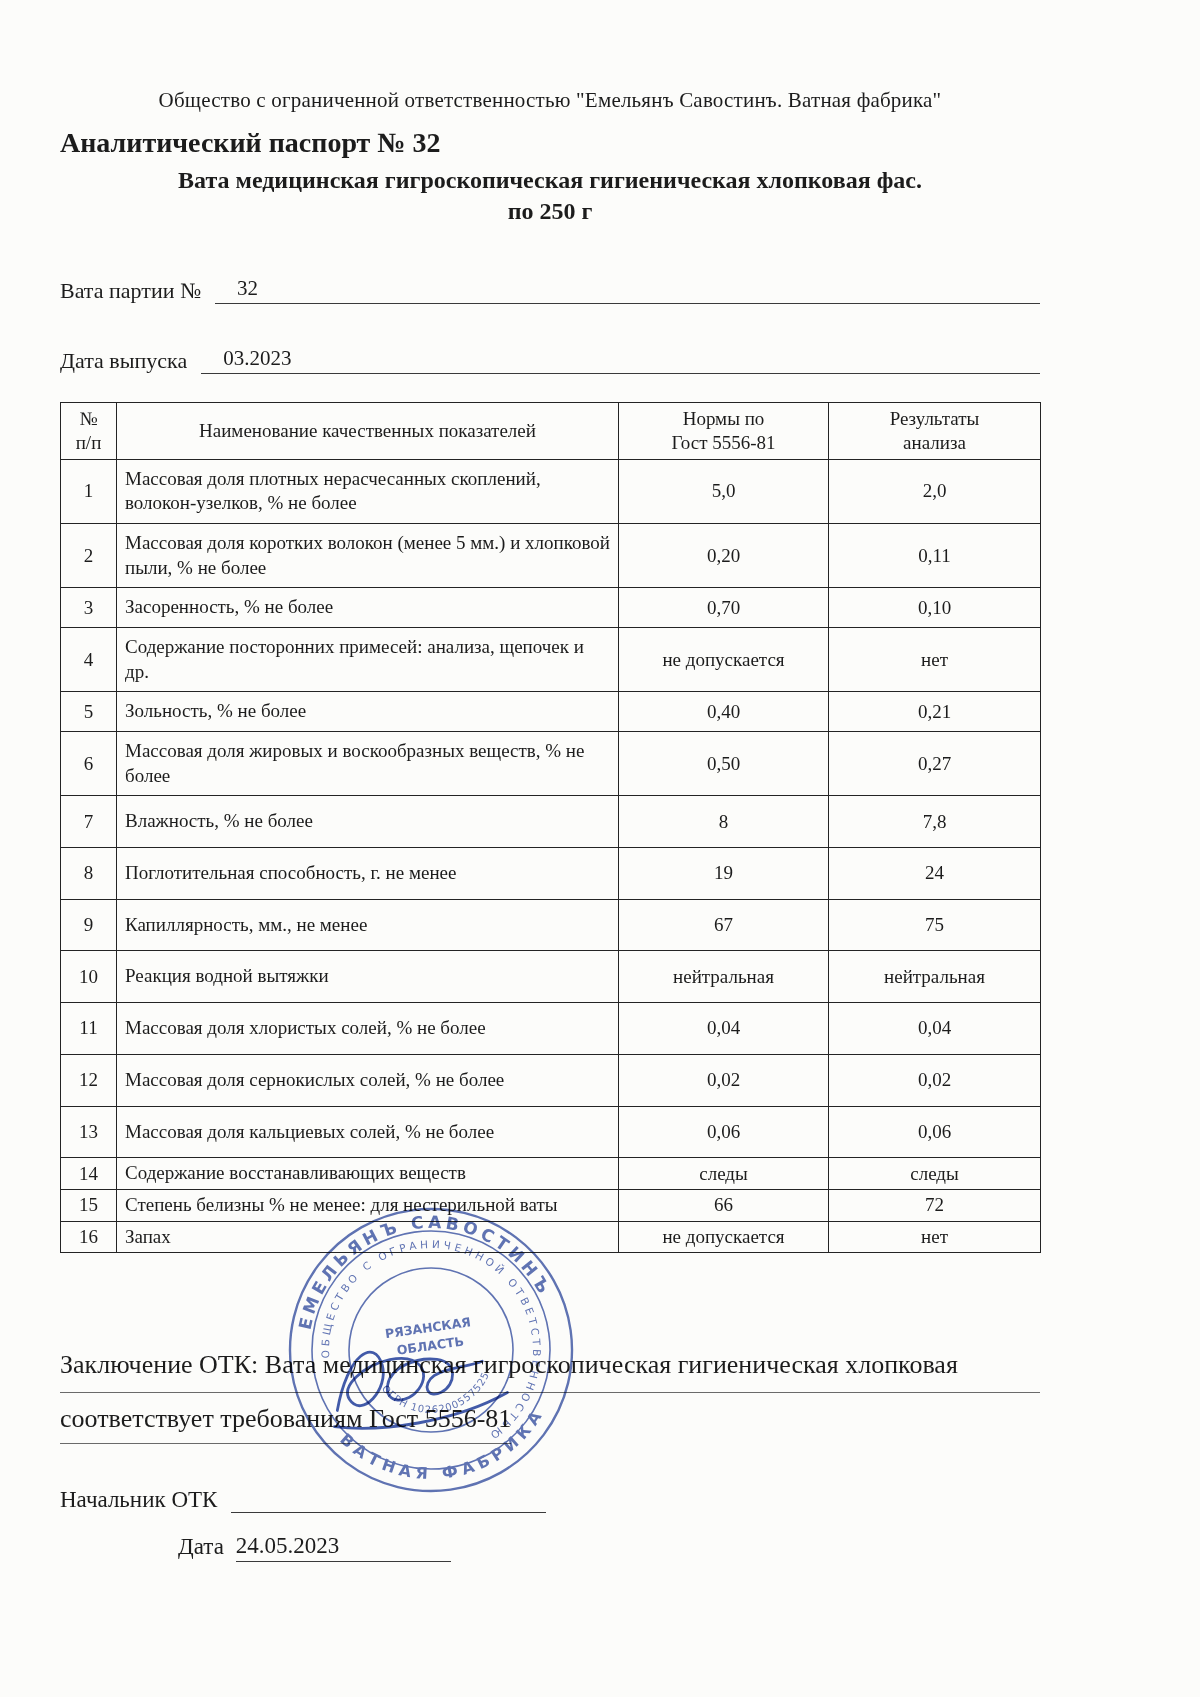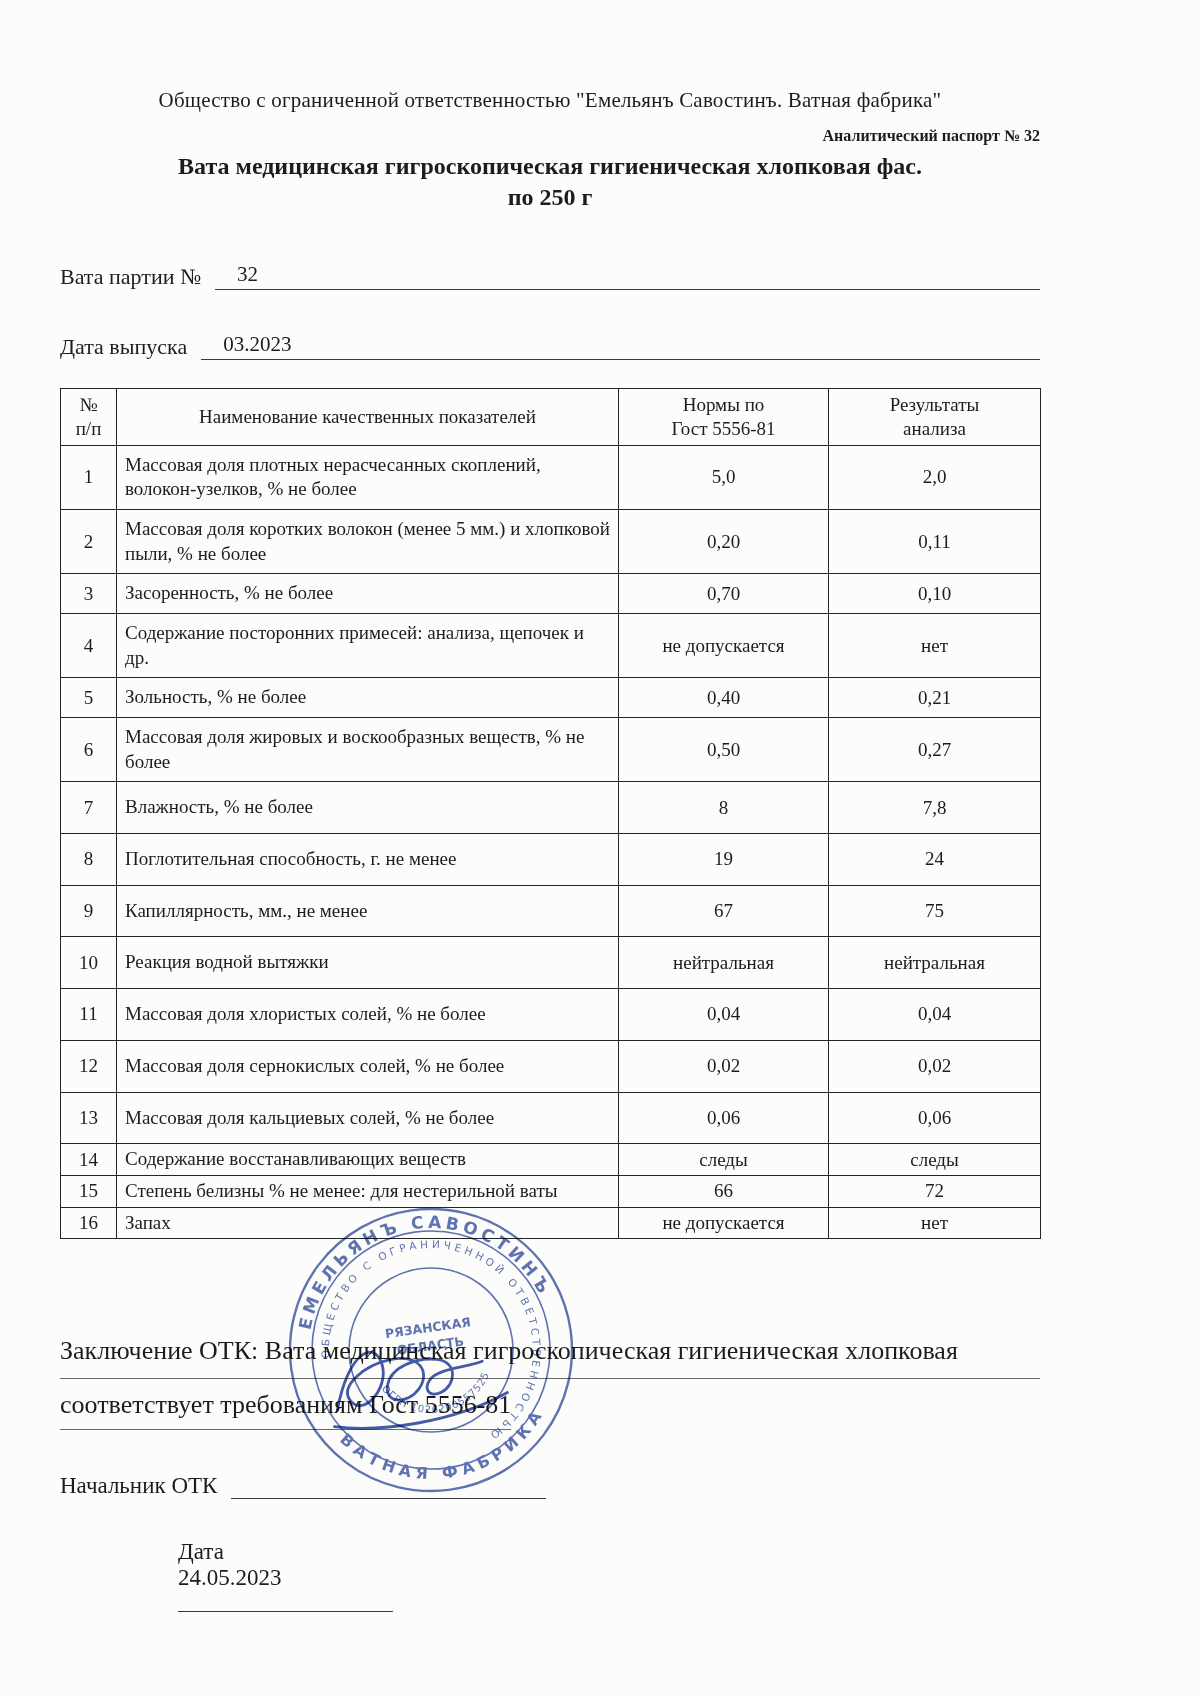--- a/index.html
+++ b/index.html
@@ -8,21 +8,21 @@
     width:1200px;height:1697px;
     margin:0 auto;
     background:#fcfcfa;
     font-family:"Liberation Serif", serif;
     color:#1c1c1c;
     overflow:hidden;
   }
   .content{position:absolute;left:60px;top:0;width:980px;}
 
   .company-line{margin-top:88px;text-align:center;font-size:21px;letter-spacing:.2px;}
-  .title{margin:14px 0 0 0;text-align:right;font-size:16px;font-weight:bold;}
+  .title{margin:14px 0 0 0;text-align:left;font-size:28px;font-weight:bold;}
   .subtitle{margin-top:8px;text-align:center;font-size:24px;font-weight:bold;}
   .subtitle.second{margin-top:4px;}
 
   .field-row{display:flex;align-items:flex-end;font-size:22px;}
   .field-row.batch{margin-top:50px;}
   .field-row.date{margin-top:41px;}
   .field-label{white-space:nowrap;padding-right:14px;}
   .field-line{flex:1;border-bottom:1.6px solid #3a3a3a;padding-bottom:2px;}
   .field-value{padding-left:22px;font-size:21px;}
 
@@ -36,23 +36,23 @@
   tr.compact td{padding-top:3px;padding-bottom:3px;}
 
   .conclusion{margin-top:92px;font-size:26px;line-height:1.55;}
   .conc-line1{border-bottom:1px solid #6a6a6a;padding-bottom:6px;}
   .conc-line2{display:inline-block;border-bottom:1px solid #6a6a6a;padding-bottom:4px;margin-top:6px;}
 
   .chief-row{margin-top:42px;display:flex;align-items:flex-end;font-size:23px;}
   .chief-row .lbl{padding-right:14px;white-space:nowrap;}
   .chief-row .sig-line{width:315px;border-bottom:1.6px solid #3a3a3a;height:26px;}
 
-  .fdate-row{margin-top:40px;margin-left:118px;display:flex;align-items:flex-start;font-size:23px;flex-direction:column;}
+  .fdate-row{margin-top:20px;margin-left:118px;display:flex;align-items:center;font-size:23px;}
   .fdate-row .lbl{padding-right:12px;white-space:nowrap;}
-  .fdate-row .date-line{width:215px;border-bottom:1.6px solid #3a3a3a;padding-bottom:20px;}
+  .fdate-row .date-line{width:215px;border-bottom:1.6px solid #3a3a3a;padding-bottom:2px;}
 
   .stamp{
     position:absolute;left:283px;top:1202px;width:296px;height:296px;
     color:#3d55a6;opacity:.82;mix-blend-mode:multiply;
     transform:rotate(-8deg);
     font-family:"DejaVu Sans", sans-serif;
   }
   .signature{
     position:absolute;left:322px;top:1326px;width:215px;height:125px;
     mix-blend-mode:multiply;opacity:.9;

